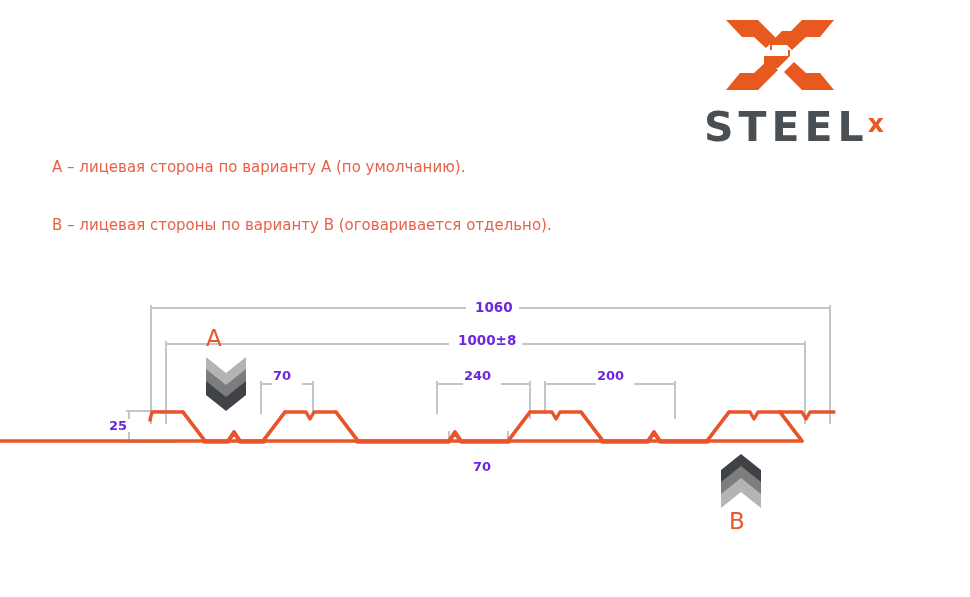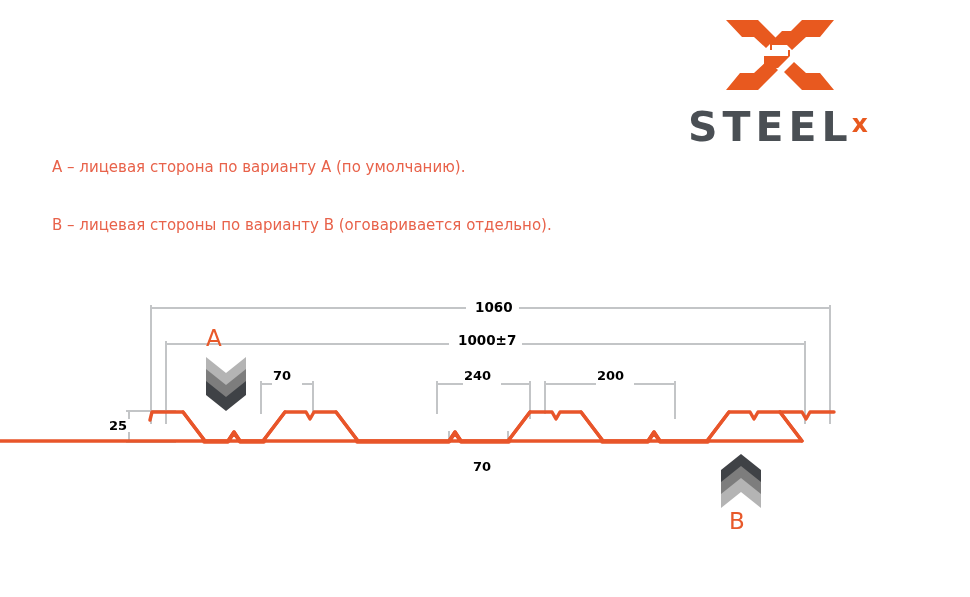--- a/index.html
+++ b/index.html
@@ -26,21 +26,21 @@
   }
   #logo-mark {
     position: absolute;
     left: 36px;
     top: 0px;
     width: 112px;
     height: 82px;
   }
   #wordmark {
     position: absolute;
-    left: 0px;
+    left: 16px;
     top: 88px;
     width: 220px;
     height: 46px;
     display: flex;
     align-items: flex-end;
   }
   #wordmark-steel {
     font-family: "DejaVu Sans", sans-serif;
     font-size: 41px;
     font-weight: bold;
@@ -78,21 +78,21 @@
     left: 0;
     top: 0;
     width: 970px;
     height: 597px;
   }
 
   .dim-label {
     position: absolute;
     font-family: "DejaVu Sans", sans-serif;
     font-weight: bold;
-    color: #000000;
+    color: #6d28d9;
     font-size: 13px;
     background: #ffffff;
     padding: 0 6px;
     white-space: nowrap;
     line-height: 1;
   }
   #label-1060 { left: 469px; top: 301px; font-size: 13.5px; }
   #label-1000 { left: 452px; top: 334px; font-size: 13.5px; }
   #label-70a  { left: 267px; top: 369px; }
   #label-130  { left: 458px; top: 369px; }
@@ -228,21 +228,21 @@
   <g fill="#ffffff">
     <rect x="466" y="298" width="46" height="16"></rect>
     <rect x="449" y="334" width="62" height="16"></rect>
     <rect x="272" y="372" width="30" height="15"></rect>
     <rect x="463" y="372" width="38" height="15"></rect>
     <rect x="596" y="372" width="38" height="15"></rect>
   </g>
 </svg>
 
 <div id="label-1060" class="dim-label">1060</div>
-<div id="label-1000" class="dim-label">1000±7</div>
+<div id="label-1000" class="dim-label">1000±8</div>
 <div id="label-70a" class="dim-label">70</div>
 <div id="label-130" class="dim-label">240</div>
 <div id="label-200" class="dim-label">200</div>
 <div id="label-70b" class="dim-label">70</div>
 <div id="label-35" class="dim-label">25</div>
 
 <div id="marker-letter-a" class="marker-letter">А</div>
 <svg id="chev-a" class="chev-group" viewBox="0 0 44 58">
   <path d="M2 2 L22 18 L42 2 L42 16 L22 32 L2 16 Z" fill="#b4b4b4"></path>
   <path d="M2 20 L22 36 L42 20 L42 34 L22 50 L2 34 Z" fill="#7d7d7d" transform="translate(0,-6)"></path>

